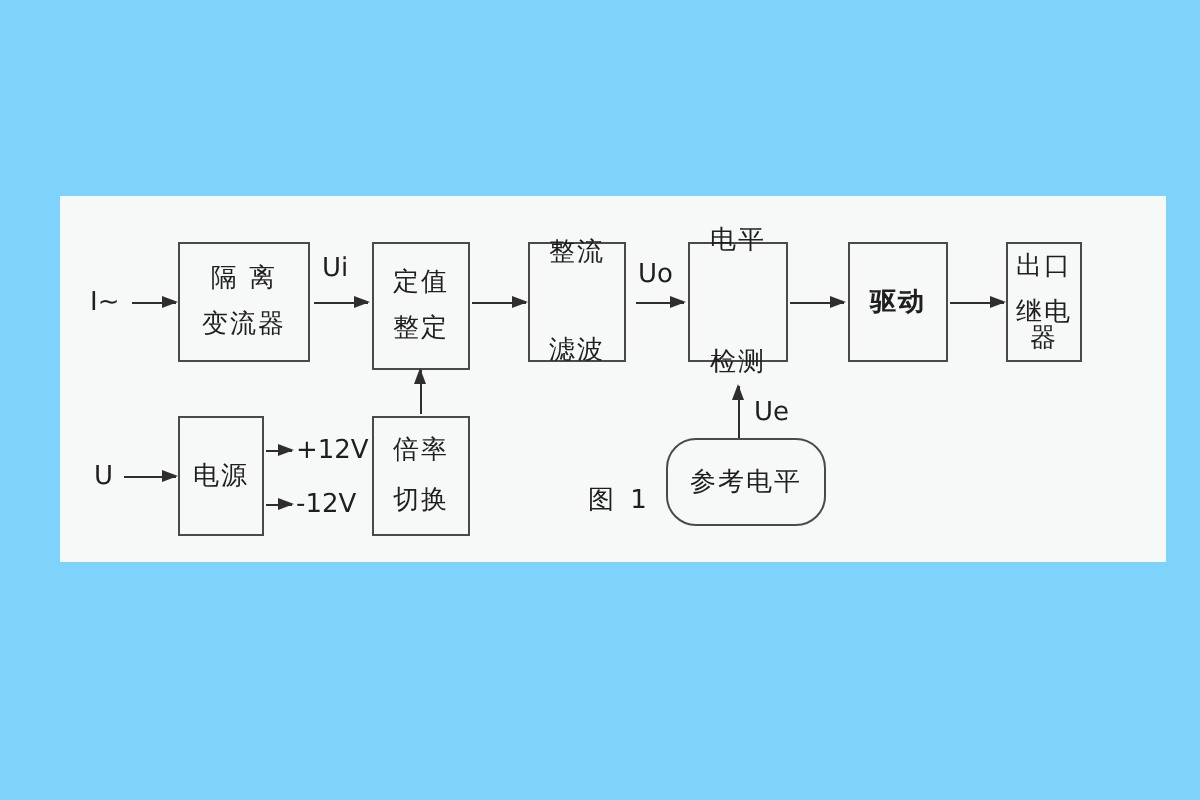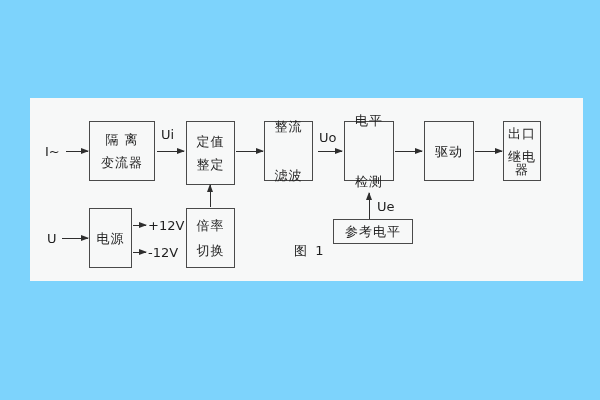--- a/index.html
+++ b/index.html
@@ -37,25 +37,25 @@
     font-size: 13px;
     color: #1f1f1f;
     letter-spacing: 1px;
     text-align: center;
     line-height: 1;
   }
   .b-isolation { left: 89px;  top: 121px; width: 66px; height: 60px; }
   .b-setting   { left: 186px; top: 121px; width: 49px; height: 64px; }
   .b-rectifier { left: 264px; top: 121px; width: 49px; height: 60px; gap: 36px; }
   .b-level     { left: 344px; top: 121px; width: 50px; height: 60px; gap: 48px; }
-  .b-drive     { left: 424px; top: 121px; width: 50px; height: 60px; }
+  .b-drive     { left: 424px; top: 121px; width: 50px; height: 60px; font-weight: bold; }
   .b-output    { left: 503px; top: 121px; width: 38px; height: 60px; }
   .b-power     { left: 89px;  top: 208px; width: 43px; height: 60px; }
   .b-ratio     { left: 186px; top: 208px; width: 49px; height: 60px; gap: 12px; }
-  .b-reference { left: 333px; top: 219px; width: 80px; height: 25px; }
+  .b-reference { left: 333px; top: 219px; width: 80px; height: 44px; border-radius: 15px; }
 
   
   .ar { 
     position: absolute;
     height: 1px;
     background: #2e2e2e;
   }
   .ar::after {
     content: "";
     position: absolute;

